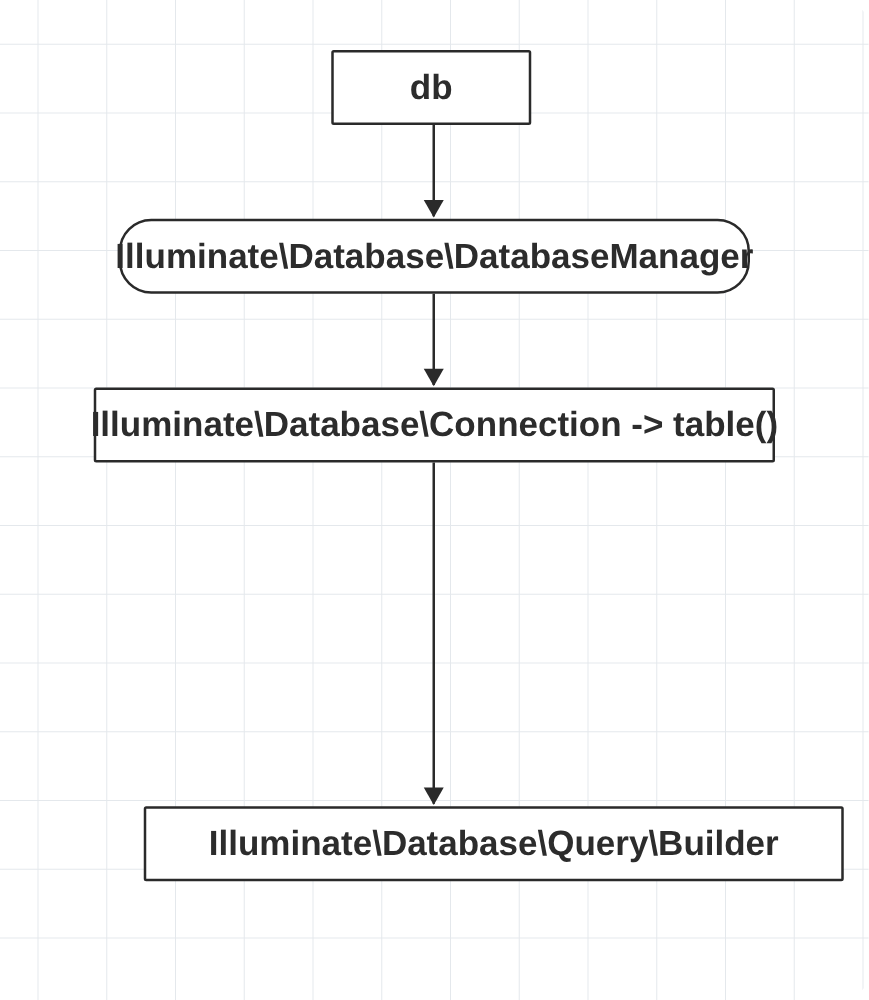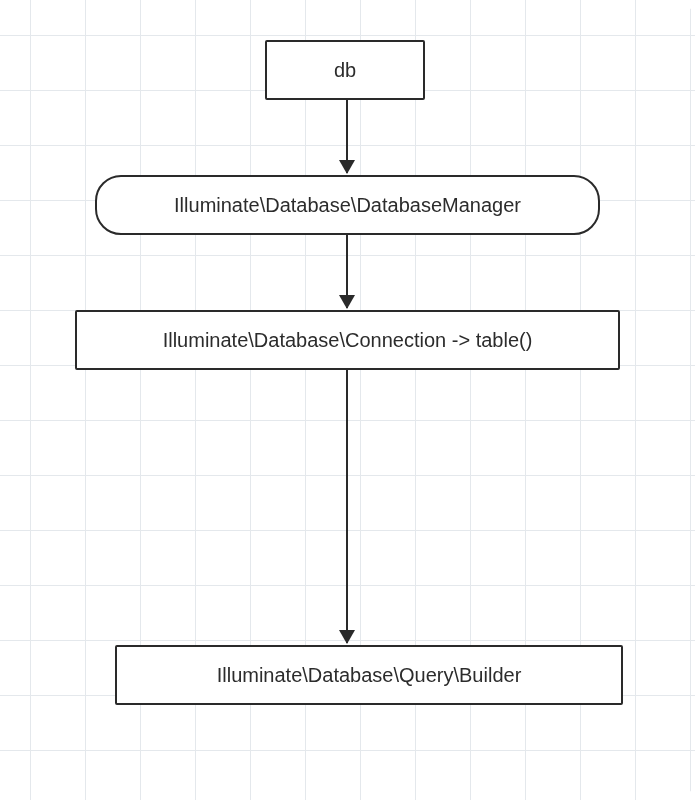--- a/index.html
+++ b/index.html
@@ -34,24 +34,25 @@
       width: 100%;
       height: 100%;
     }
     .node {
       position: absolute;
       border: 2px solid #2a2a2a;
       background: #fff;
       display: flex;
       align-items: center;
       justify-content: center;
-      font-size: 20px;
+      font-size: 28px;
       color: #2c2c2c;
       white-space: nowrap;
       border-radius: 2px;
+      font-weight: bold;
     }
     .node-1 {
       left: 265px;
       top: 40px;
       width: 160px;
       height: 60px;
     }
     .node-2 {
       left: 95px;
       top: 175px;
@@ -61,21 +62,21 @@
     }
     .node-3 {
       left: 75px;
       top: 310px;
       width: 545px;
       height: 60px;
     }
     .node-4 {
       left: 115px;
       top: 645px;
-      width: 508px;
+      width: 560px;
       height: 60px;
     }
     .arrow {
       position: absolute;
       width: 2px;
       background: #2a2a2a;
       left: 346px;
     }
     .arrow::after {
       content: "";

